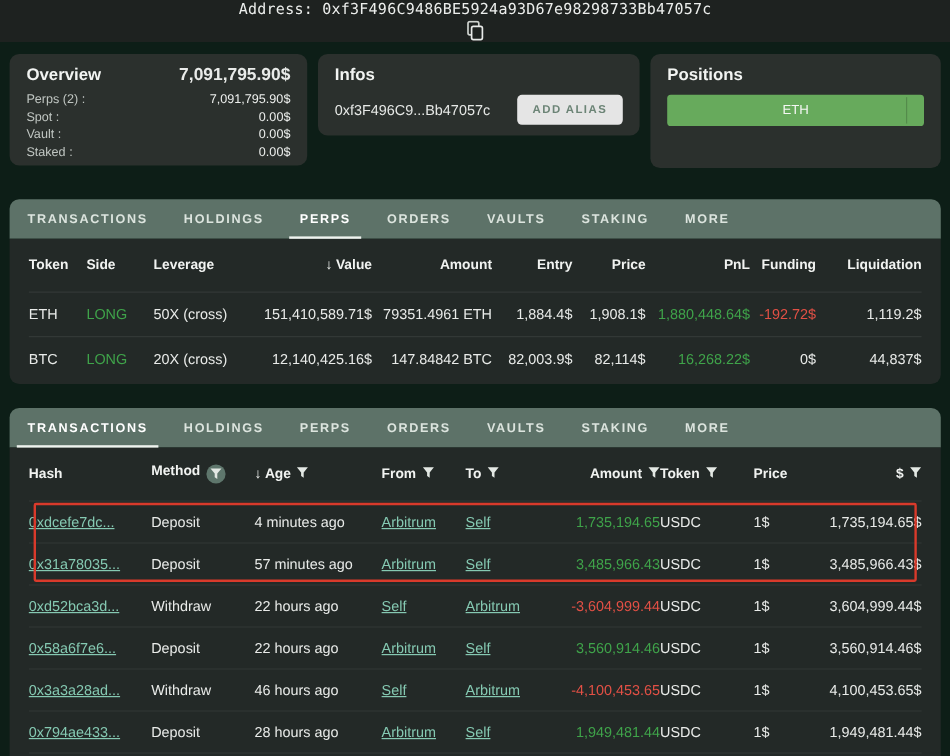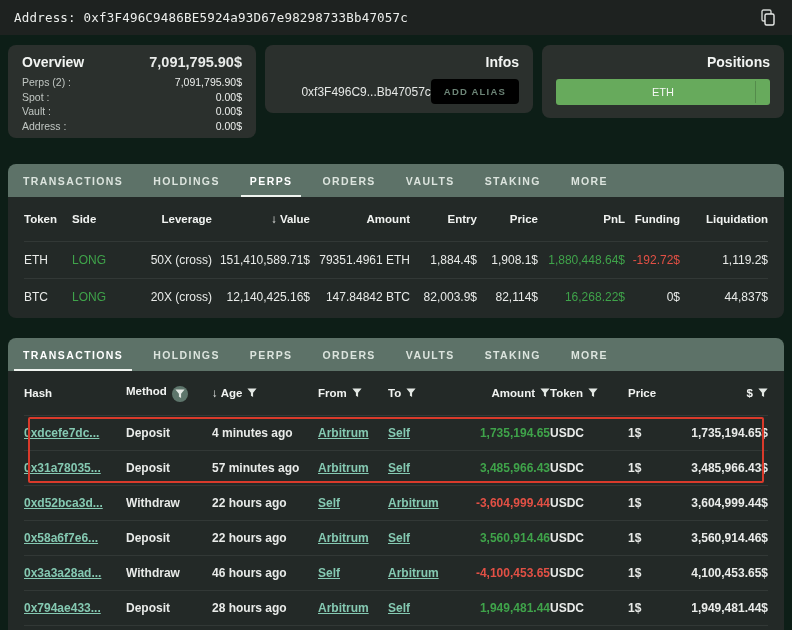--- a/index.html
+++ b/index.html
@@ -6,48 +6,48 @@
   html,body { width:792px; height:630px; overflow:hidden; }
   body {
     background:#0d1e17;
     font-family:"Liberation Sans", sans-serif;
     color:#e9ebe9;
     font-size:12px;
   }
   
   .topbar {
     height:35px; background:#1e2220; display:flex; align-items:center;
-    padding:0 14px; justify-content:space-between;
+    padding:0 14px; justify-content:space-between;flex-direction:column;
   }
   .topbar .addr {
     font-family:"DejaVu Sans Mono", monospace; font-size:12.5px; color:#ecEEec;
     color:#eceeec; letter-spacing:.2px;
   }
   .copy-btn { background:none; border:none; cursor:pointer; padding:2px; display:flex; }
   .copy-btn svg { display:block; }
   
   .cards { display:flex; gap:9px; margin:10px 8px 0 8px; align-items:flex-start; }
   .card { background:#2b302d; border-radius:8px; padding:9px 14px; }
-  .card-title { font-size:14px; font-weight:bold; color:#f2f4f2;text-align:right; }
+  .card-title { font-size:14px; font-weight:bold; color:#f2f4f2; }
   .card-overview { width:248px; height:93px; }
   .card-overview .head { display:flex; justify-content:space-between; align-items:baseline; margin-bottom:5px; }
   .card-overview .total { font-size:14.5px; font-weight:bold; }
   .ov-row { display:flex; justify-content:space-between; font-size:10.5px; line-height:14.5px; }
   .ov-row .lbl { color:#c0c6c2; }
   .ov-row .val { color:#eceeec; }
   .card-infos { width:268px; height:68px; }
   .card-infos .head { margin-bottom:9px; }
-  .infos-row { display:flex; justify-content:flex-end; align-items:center; }
+  .infos-row { display:flex; justify-content:space-between; align-items:center; }
   .infos-addr { font-size:12px; color:#e6e8e6; }
   .alias-btn {
-    background:#000000; color:#6c8476; border:none; border-radius:4px;
+    background:#e5e5e5; color:#6c8476; border:none; border-radius:4px;
     font-size:9.5px; font-weight:bold; letter-spacing:1.2px; padding:7px 13px; cursor:pointer;
     font-family:"Liberation Sans", sans-serif;
   }
-  .card-positions { flex:1; height:73px; }
+  .card-positions { flex:1; height:95px; }
   .card-positions .head { margin-bottom:9px; }
   .pos-btn {
     position:relative; width:100%; height:26px; border:none; border-radius:3px;
     background:var(--pos-green,#67aa5c); color:#f4f7f3; font-size:11px; cursor:pointer;
     font-family:"Liberation Sans", sans-serif;
   }
   .pos-btn::after {
     content:""; position:absolute; right:14px; top:2px; bottom:2px; width:1px;
     background:rgba(0,0,0,.18);
   }
@@ -66,23 +66,23 @@
   .tab.active { color:#ffffff; }
   .tab.active::after {
     content:""; position:absolute; left:6px; right:6px; bottom:0; height:2px; background:#eff3ef;
   }
   .tablebox { background:#232927; border-radius:0 0 8px 8px; padding:0 16px 3px 16px; }
   .grid-row { display:grid; align-items:center; }
   .perps-grid { grid-template-columns:48px 56px 84px 98px 100px 67px 61px 87px 55px 1fr; }
   .tx-grid { grid-template-columns:102px 86px 106px 70px 70px 92px 78px 60px 1fr; }
   .thead { height:44px; font-weight:bold; font-size:11.5px; color:#f1f3f1; }
   .trow { height:37px; border-top:1px solid rgba(255,255,255,.07); font-size:12px; color:#e9ebe9; }
-  .tx-trow { height:35px;font-weight:bold; }
+  .tx-trow { height:35px; }
   .cell.right { text-align:right; }
-  .cell.center { text-align:right; }
+  .cell.center { text-align:left; }
   .cell.bold { font-weight:normal; }
   .green { color:var(--green,#3fa34a); }
   .red { color:var(--red,#e25045); }
   a.link, .link { color:var(--link,#85c9b2); text-decoration:underline; cursor:pointer; }
   .sort-arrow { font-weight:bold; margin-right:3px; }
   .funnel { color:#e3e8e4; margin-left:5px; vertical-align:-1px; display:inline-block; }
   .funnel.active-filter {
     background:#5e766c; border-radius:50%; width:16px; height:16px;
     display:inline-flex; align-items:center; justify-content:center; vertical-align:-4px;
   }
@@ -123,21 +123,21 @@
         </div>
         <div class="ov-row">
           <span class="lbl">Spot :</span>
           <span class="val">0.00$</span>
         </div>
         <div class="ov-row">
           <span class="lbl">Vault :</span>
           <span class="val">0.00$</span>
         </div>
         <div class="ov-row">
-          <span class="lbl">Address :</span>
+          <span class="lbl">Staked :</span>
           <span class="val">0.00$</span>
         </div>
       </div>
   </div>
 
   <div class="card card-infos">
     <div class="head card-title">Infos</div>
     <div class="infos-row">
       <div class="infos-addr">0xf3F496C9...Bb47057c</div>
       <button class="alias-btn">ADD ALIAS</button>

